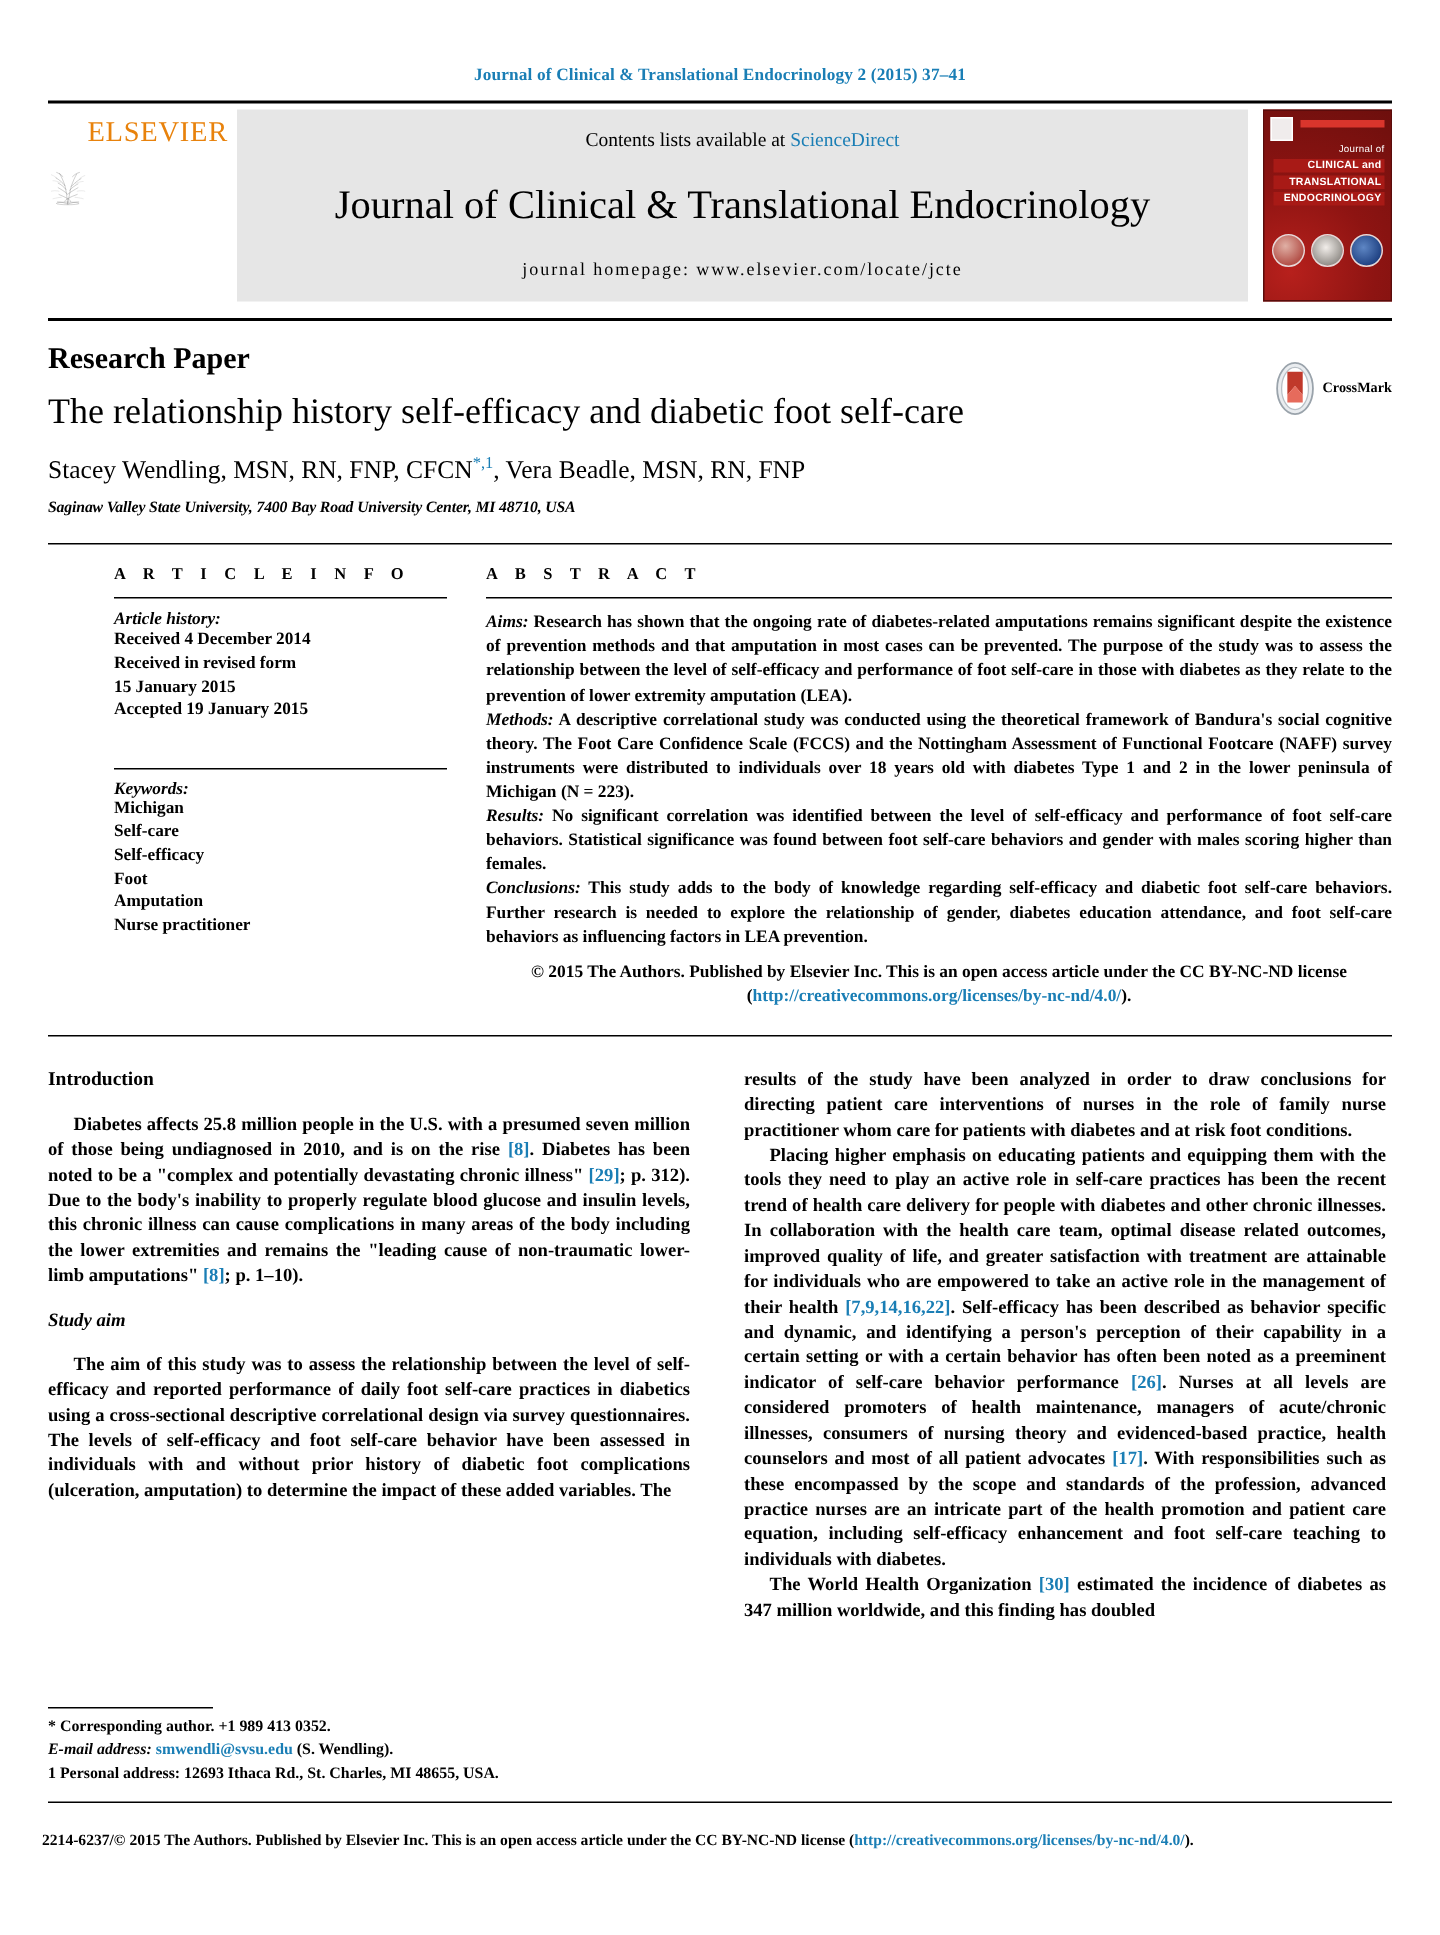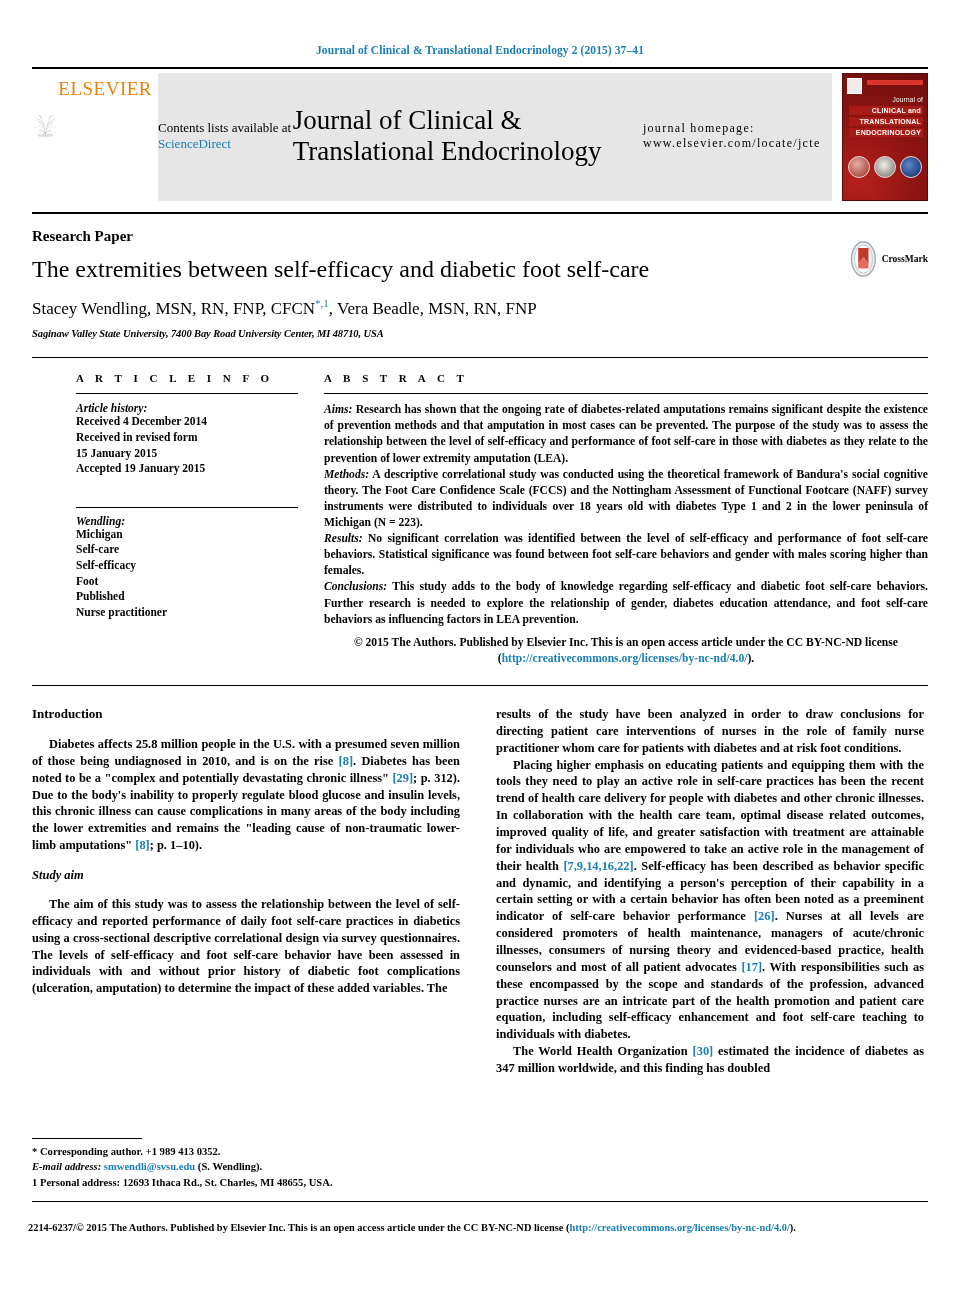--- a/index.html
+++ b/index.html
@@ -49,21 +49,21 @@
     color: #000;
     margin-top: 1px;
     font-weight: normal;
   }
   .elsevier-word .orange { color: #E8820C; }
   .masthead-center {
     flex: 1 1 auto;
     background: #e6e6e6;
     margin: 0 10px 0 6px;
     display: flex;
-    flex-direction: row;
+    flex-direction: column;
     align-items: center;
     justify-content: space-between;
     padding: 12px 0 14px 0;
   }
   .contents-line { font-size: 13px; }
   .contents-line .sd { color: #1a7eb5; }
   .journal-title-big {
     font-size: 27px;
     font-family: "Liberation Serif", serif;
   }
@@ -104,21 +104,21 @@
   .cover-l4 { top: 54px; background: #a81a16; padding: 1px 2px; }
   .cover-circles { position:absolute; bottom: 22px; left: 5px; right: 5px;
      display:flex; justify-content: space-between; }
   .cc { width: 22px; height: 22px; border-radius: 50%; border: 1px solid #e7d9d9; }
   .cc1 { background: radial-gradient(circle at 40% 35%, #e0b0a5, #b4524a 70%); }
   .cc2 { background: radial-gradient(circle at 45% 40%, #f2eeea, #8f8b86 75%); }
   .cc3 { background: radial-gradient(circle at 40% 40%, #5e86c4, #1d3f80 75%); }
 
   
   .title-block { position: relative; padding-top: 14px; }
-  .section-kind { font-size: 15px; font-weight: bold; padding-bottom: 11px; }
+  .section-kind { font-size: 20px; font-weight: bold; padding-bottom: 11px; }
   .paper-title {
     font-size: 24px;
     font-weight: normal;
     margin: 0 0 13px 0;
     line-height: 1.15;
     font-family: "Liberation Serif", serif;
   }
   .authors { font-size: 17px; margin-bottom: 10px; }
   .authors sup { font-size: 11px; color: #1a7eb5; }
   .affil { font-size: 10.5px; font-style: italic; font-weight: bold; letter-spacing: -0.1px; }
@@ -250,21 +250,21 @@
         <div class="cc cc1"></div>
         <div class="cc cc2"></div>
         <div class="cc cc3"></div>
       </div>
     </div>
   </div>
   <div class="rule-thick"></div>
 
   <div class="title-block">
     <div class="section-kind">Research Paper</div>
-    <h1 class="paper-title">The extremities between self-efficacy and diabetic foot self-care</h1>
+    <h1 class="paper-title">The relationship history self-efficacy and diabetic foot self-care</h1>
     <div class="authors">
       <span>Stacey Wendling, MSN, RN, FNP, CFCN</span><sup>*,1</sup><span>, Vera Beadle, MSN, RN, FNP</span>
     </div>
     <div class="affil">Saginaw Valley State University, 7400 Bay Road University Center, MI 48710, USA</div>
 
     <div class="crossmark">
       <svg class="cm-badge" viewBox="0 0 36 42">
         <ellipse cx="18" cy="21" rx="14" ry="20" fill="#e9ecef" stroke="#9aa3ab" stroke-width="1.4"></ellipse>
         <ellipse cx="18" cy="21" rx="10.5" ry="16.5" fill="#ffffff" stroke="#b9c0c6" stroke-width="1"></ellipse>
         <path d="M12 8 h12 v18 l-6 -7 l-6 7 z" fill="#c0392b"></path>
@@ -282,26 +282,26 @@
       <div class="secthead">A R T I C L E   I N F O</div>
       <div class="divider"></div>
       <div class="hist-title">Article history:</div>
       <div class="info-line">Received 4 December 2014</div>
       <div class="info-line">Received in revised form</div>
       <div class="info-line">15 January 2015</div>
       <div class="info-line">Accepted 19 January 2015</div>
 
       <div class="kw-block">
         <div class="kw-divider"></div>
-        <div class="kw-title">Wendling:</div>
+        <div class="kw-title">Keywords:</div>
         <div class="info-line">Michigan</div>
         <div class="info-line">Self-care</div>
         <div class="info-line">Self-efficacy</div>
         <div class="info-line">Foot</div>
-        <div class="info-line">Published</div>
+        <div class="info-line">Amputation</div>
         <div class="info-line">Nurse practitioner</div>
       </div>
     </div>
 
     <div class="col-abs">
       <div class="secthead abs">A B S T R A C T</div>
       <div class="divider"></div>
       <div class="abs-body">
         <i>Aims:</i><span> Research has shown that the ongoing rate of diabetes-related amputations remains significant despite the existence of prevention methods and that amputation in most cases can be prevented. The purpose of the study was to assess the relationship between the level of self-efficacy and performance of foot self-care in those with diabetes as they relate to the prevention of lower extremity amputation (LEA).</span>
         <br>

